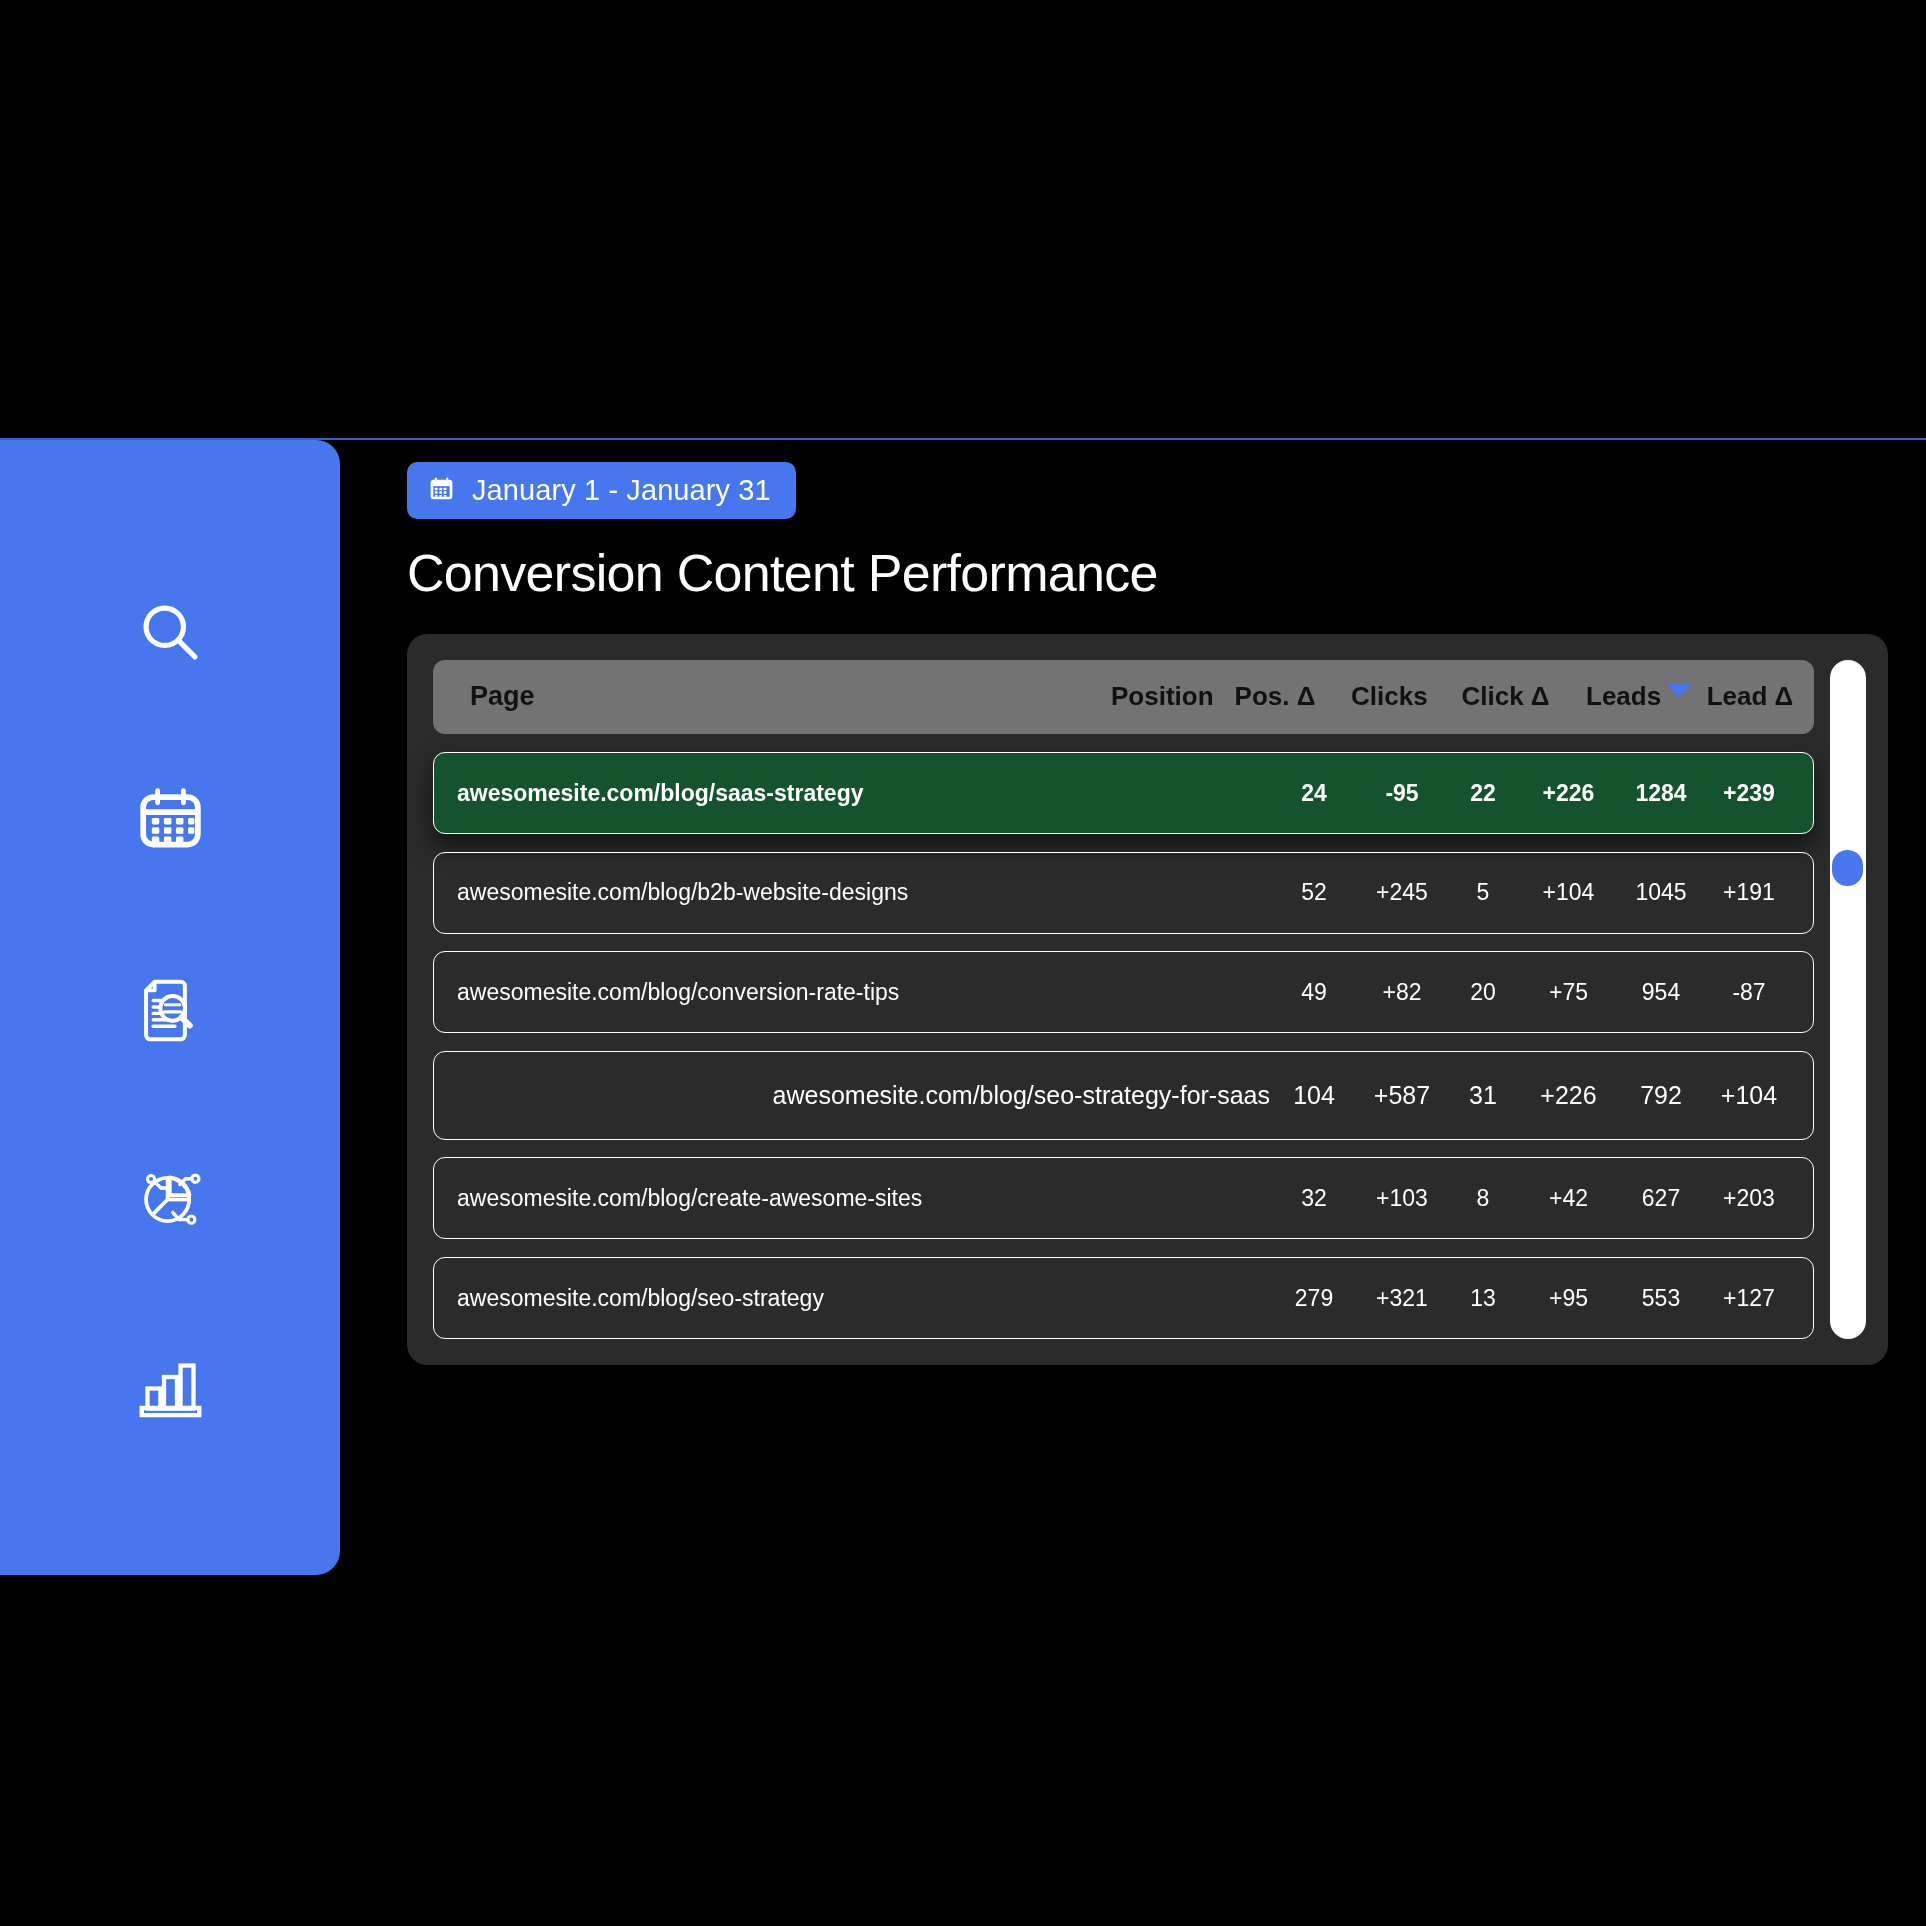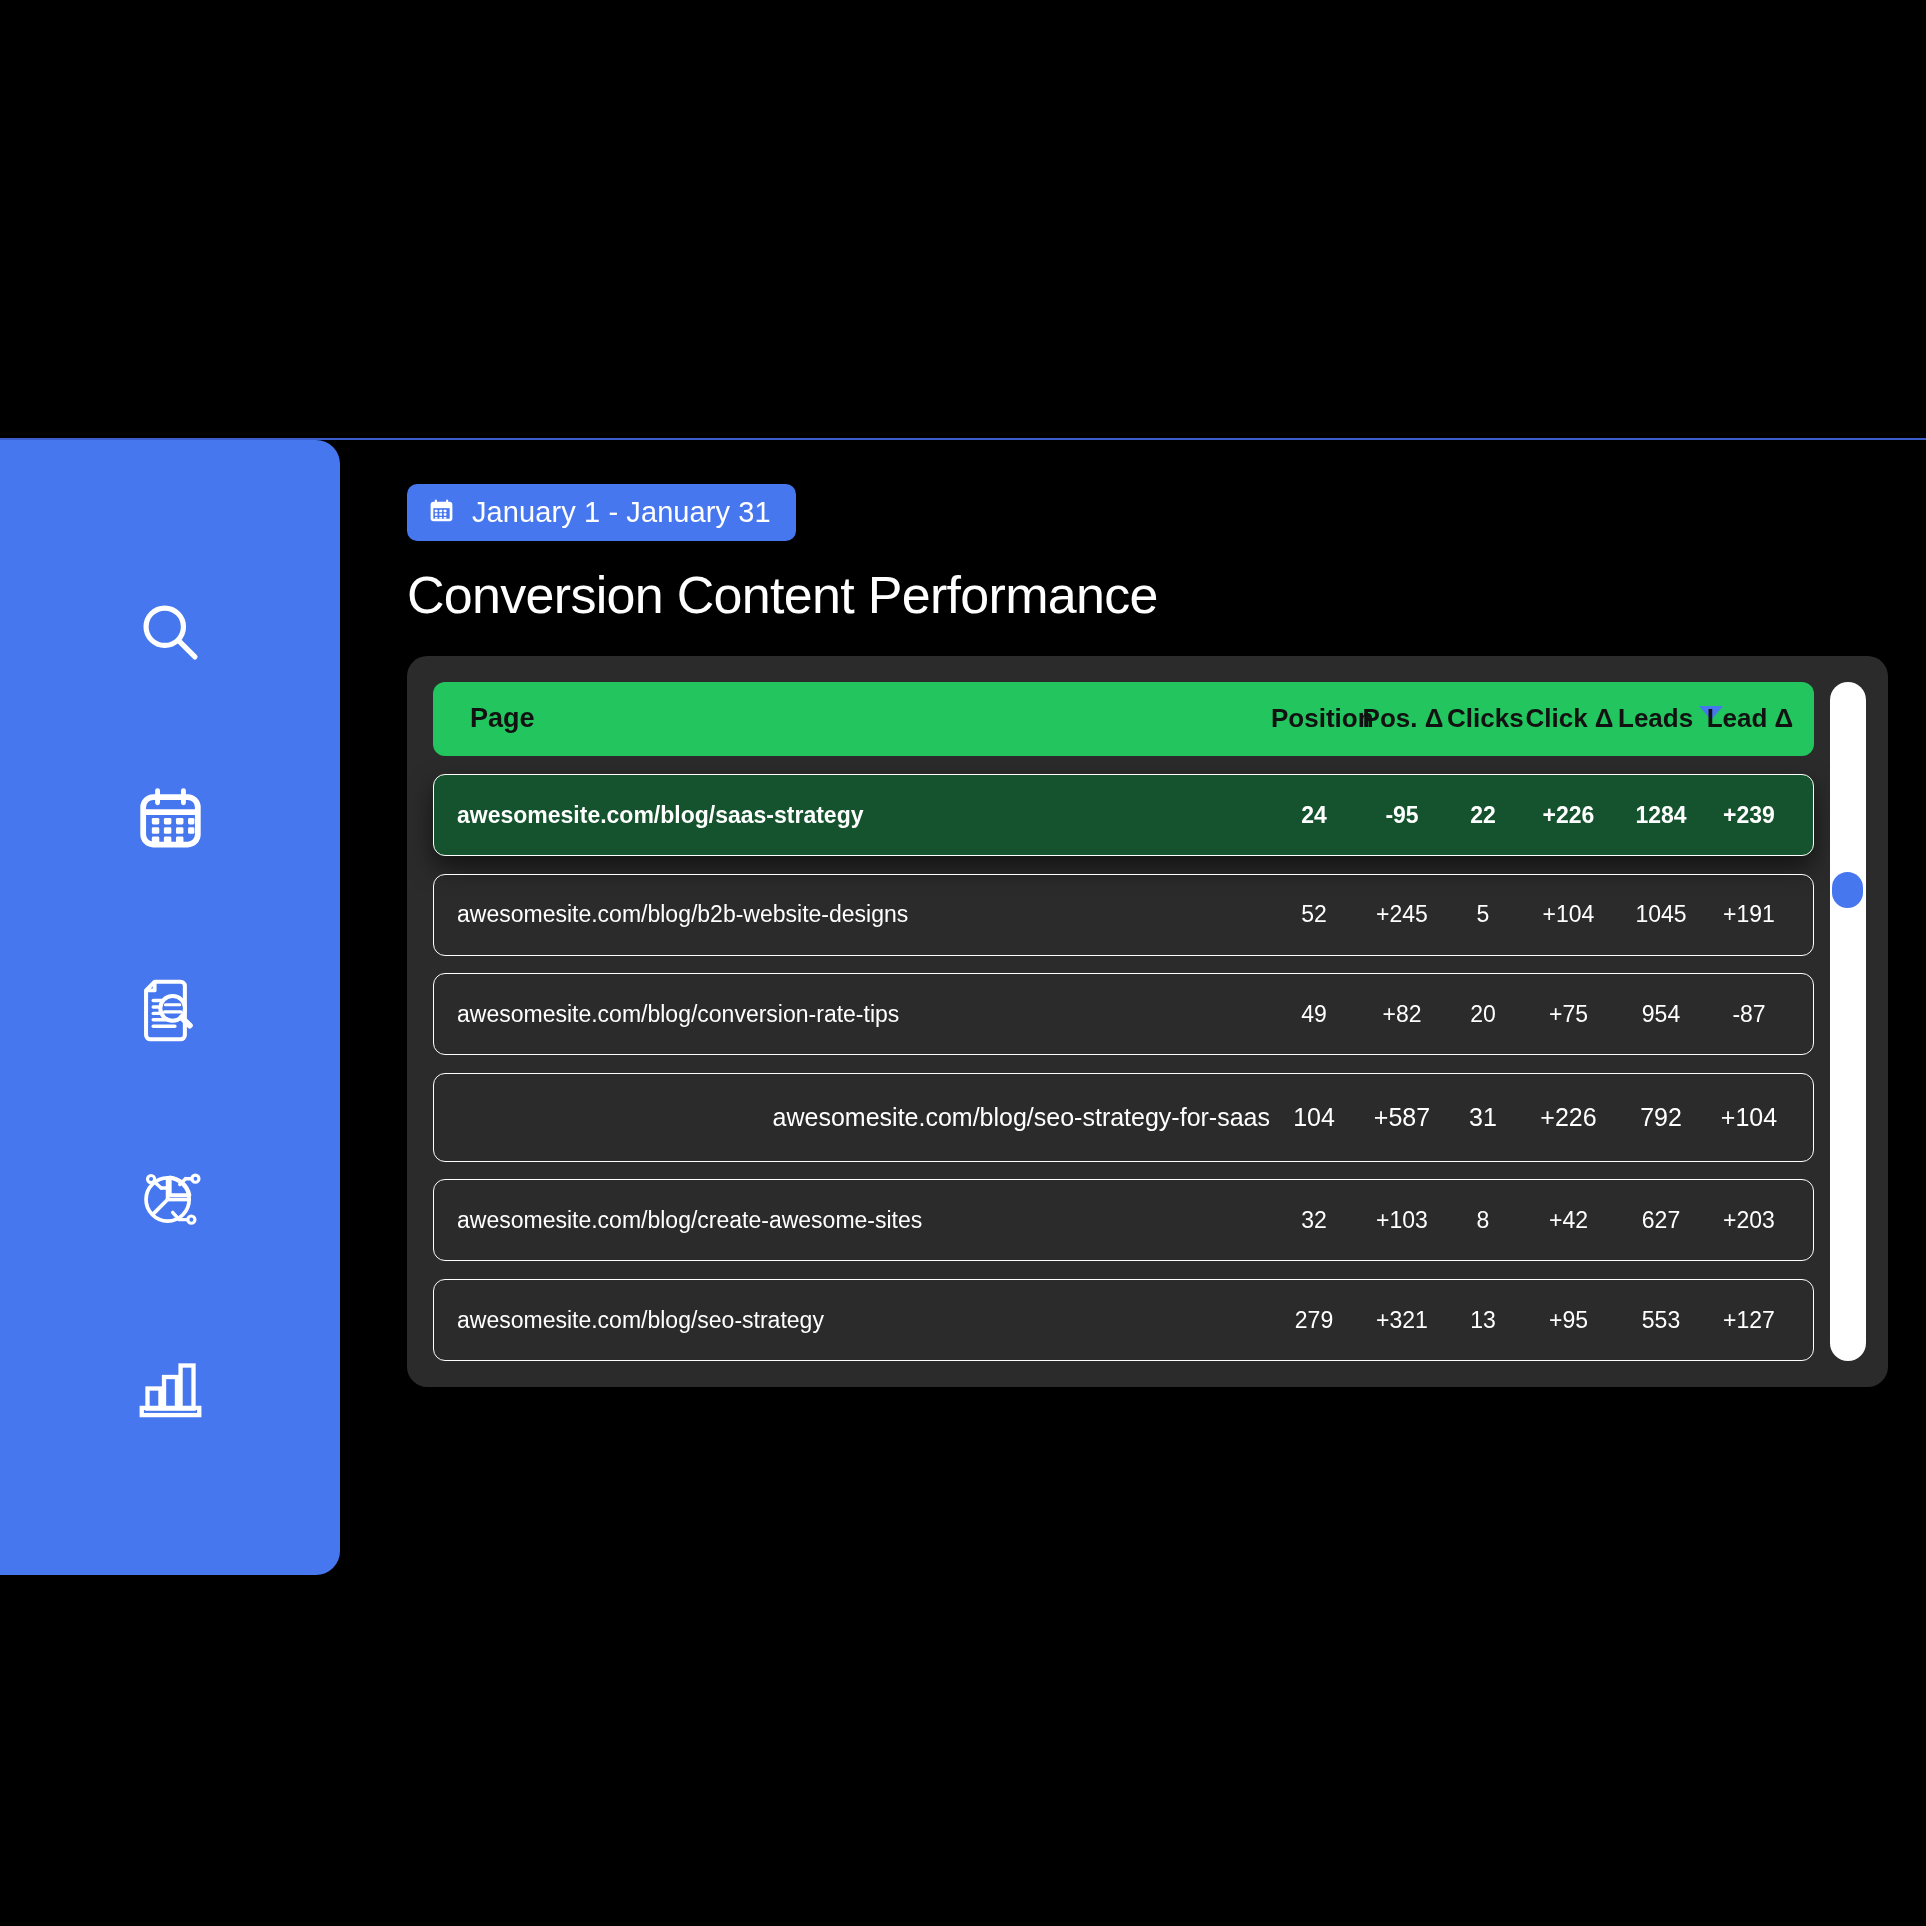--- a/index.html
+++ b/index.html
@@ -50,21 +50,21 @@
     justify-content: center;
     margin-bottom: 73px;
   }
   .nav-item:last-child { margin-bottom: 0; }
   .nav-item svg { display: block; }
 
   
   .main {
     position: absolute;
     left: 407px;
-    top: 484px;
+    top: 462px;
     width: 1484px;
   }
 
   
   .date-pill {
     display: inline-flex;
     align-items: center;
     gap: 15.7px;
     background: #4777ee;
     border-radius: 10.2px;
@@ -109,25 +109,26 @@
 
   
   .grid {
     display: grid;
     grid-template-columns: 1fr 88px 88px 74px 97px 88px 88px;
     align-items: center;
     column-gap: 0;
   }
 
   .thead {
-    background: #22c55e;
+    background: #737373;
     border-radius: 12px;
     height: 74px;
     padding: 0 20.3px 0 37px;
     box-sizing: border-box;
+    gap: 32px;
   }
   .thead .th {
     color: #111111;
     font-size: 26px;
     font-weight: 700;
     text-align: center;
     white-space: nowrap;
   }
   .thead .th.page {
     text-align: left;

